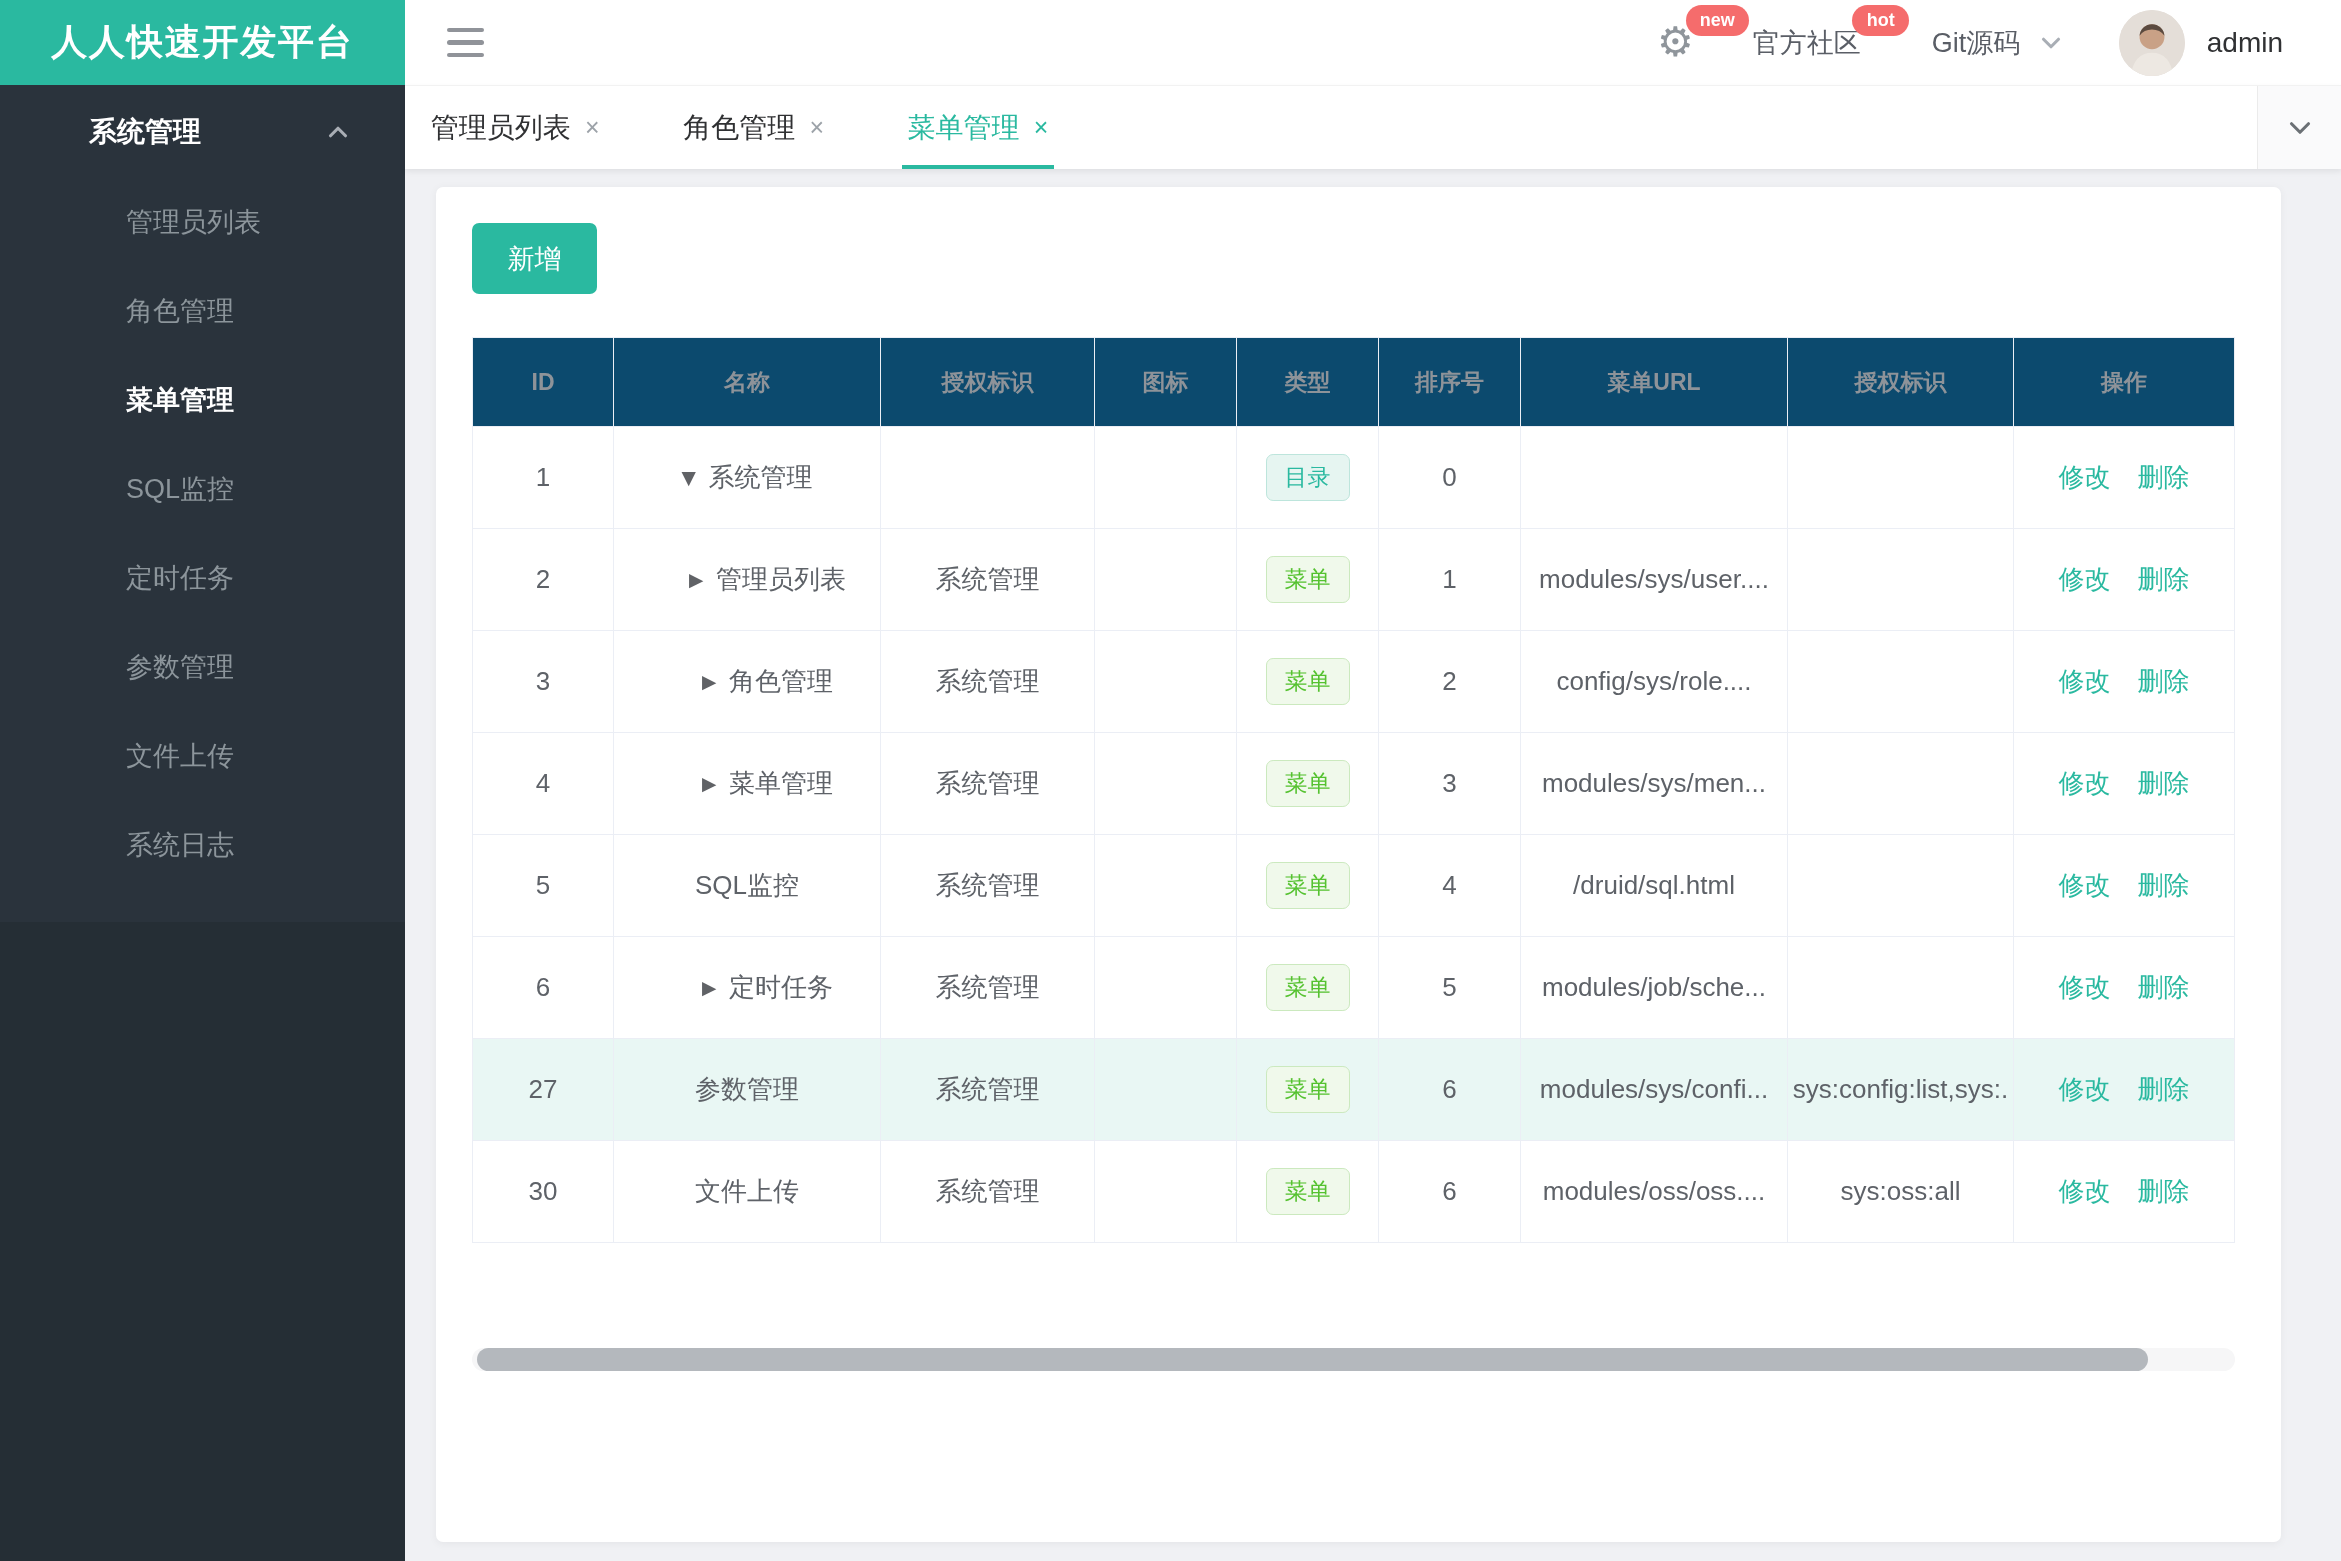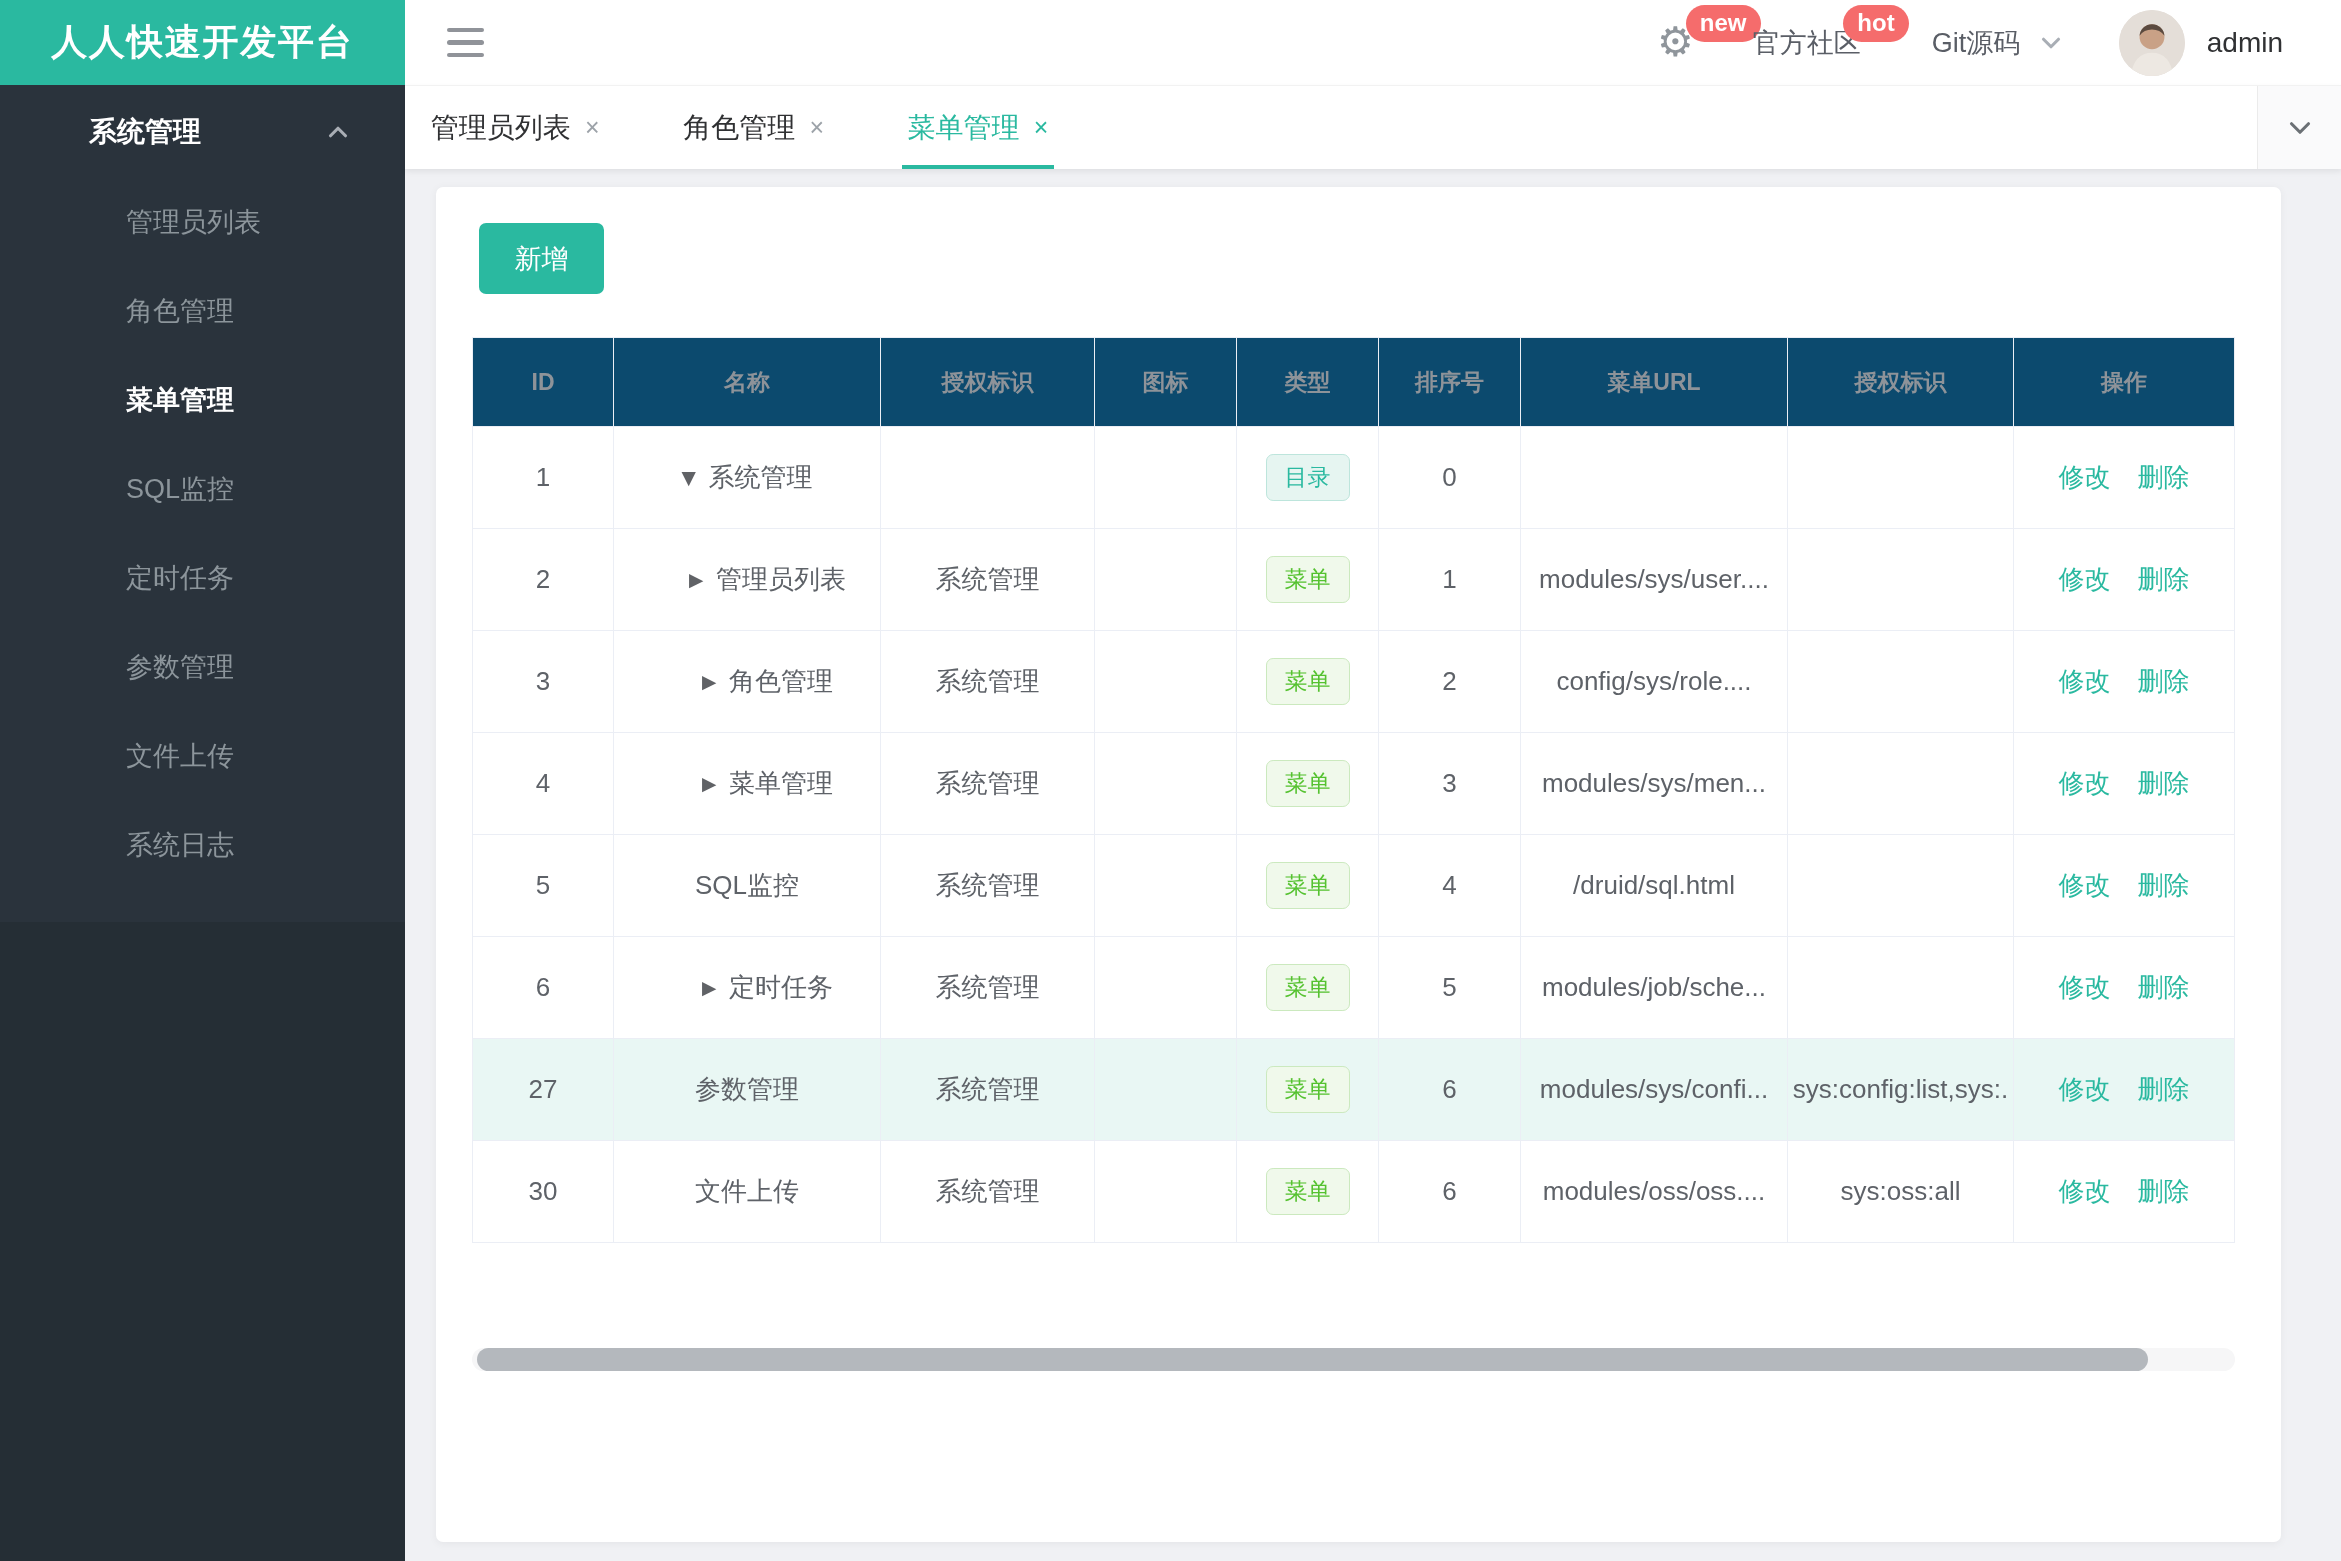--- a/index.html
+++ b/index.html
@@ -27,21 +27,21 @@
 
   
   .topbar{position:absolute;left:405px;top:0;width:1937px;height:85px;background:#fff;
         display:flex;align-items:center;justify-content:space-between;padding:0 59px 0 37px;}
   .hamburger{display:flex;flex-direction:column;gap:8px;cursor:pointer;padding:5.3px;}
   .hamburger span{display:block;width:37px;height:4.5px;background:#909399;border-radius:2.7px;}
   .topbar-right{display:flex;align-items:center;height:100%;}
   .tr-item{position:relative;height:100%;display:flex;align-items:center;color:#5A5E66;font-size:27px;cursor:pointer;}
   .gear-wrap{margin-right:59px;}
   .gear{font-family:"DejaVu Sans",sans-serif;font-size:41px;color:#8F959B;line-height:1;}
-  .pill{position:absolute;top:5.3px;background:var(--danger);color:#fff;font-size:24px;font-weight:bold;
+  .pill{position:absolute;top:5.3px;background:var(--danger);color:#fff;font-size:18px;font-weight:bold;
         padding:6.2px 14.2px;border-radius:19.6px;line-height:1;}
   .pill-new{left:28.5px;}
   .pill-hot{right:-48px;}
   .community-wrap{margin-right:71px;}
   .git-wrap{margin-right:53px;gap:16px;}
   .chev{stroke:#A9AEB5;stroke-width:2.5;fill:none;stroke-linecap:round;stroke-linejoin:round;}
   .user-wrap{gap:21.4px;justify-content:space-between;}
   .avatar{width:66px;height:66px;border-radius:50%;overflow:hidden;background:#E4DED8;display:block;}
   .user-name{color:#303133;font-size:28px;}
 
@@ -59,21 +59,21 @@
   .tab-dropdown{margin-left:auto;width:85px;border-left:0.9px solid #EBEBEB;background:#FAFAFB;
         display:flex;align-items:center;justify-content:center;cursor:pointer;}
   .tab-dropdown .chev{stroke:#6B7075;stroke-width:2.2;}
 
   
   .content{position:absolute;left:405px;top:169px;width:1937px;height:1393px;background:#F0F1F4;}
   .panel{position:absolute;left:31px;top:18px;width:1845px;height:1355px;background:#fff;
         border-radius:7.1px;box-shadow:0 1.8px 9px rgba(0,0,0,0.05);}
   .btn-add{position:absolute;left:36px;top:36px;min-width:125px;height:71px;background:var(--accent);
         color:#fff;font-size:27px;border:none;border-radius:7.1px;cursor:pointer;
-        font-family:inherit;padding:0 30px;margin-left:7px;}
+        font-family:inherit;padding:0 30px;}
 
   table.grid{position:absolute;left:36px;top:150px;width:1763px;border-collapse:collapse;table-layout:fixed;}
   .grid th{height:89px;font-size:23px;font-weight:bold;color:#8E9399;border:0.9px solid #EBEEF5;background:#0c4a6e;}
   .grid td{height:102px;font-size:26px;color:#5E6268;text-align:center;border:0.9px solid #EBEEF5;background:#fff;
         overflow:hidden;white-space:nowrap;}
   .grid tr.hl td{background:var(--row-highlight);}
   .col-id{width:141px;}   .col-name{width:267px;} .col-parent{width:214px;}
   .col-icon{width:142px;} .col-type{width:142px;} .col-order{width:142px;}
   .col-url{width:267px;}  .col-perms{width:226px;}.col-actions{width:221px;}
   .namewrap{display:inline-flex;align-items:center;}

